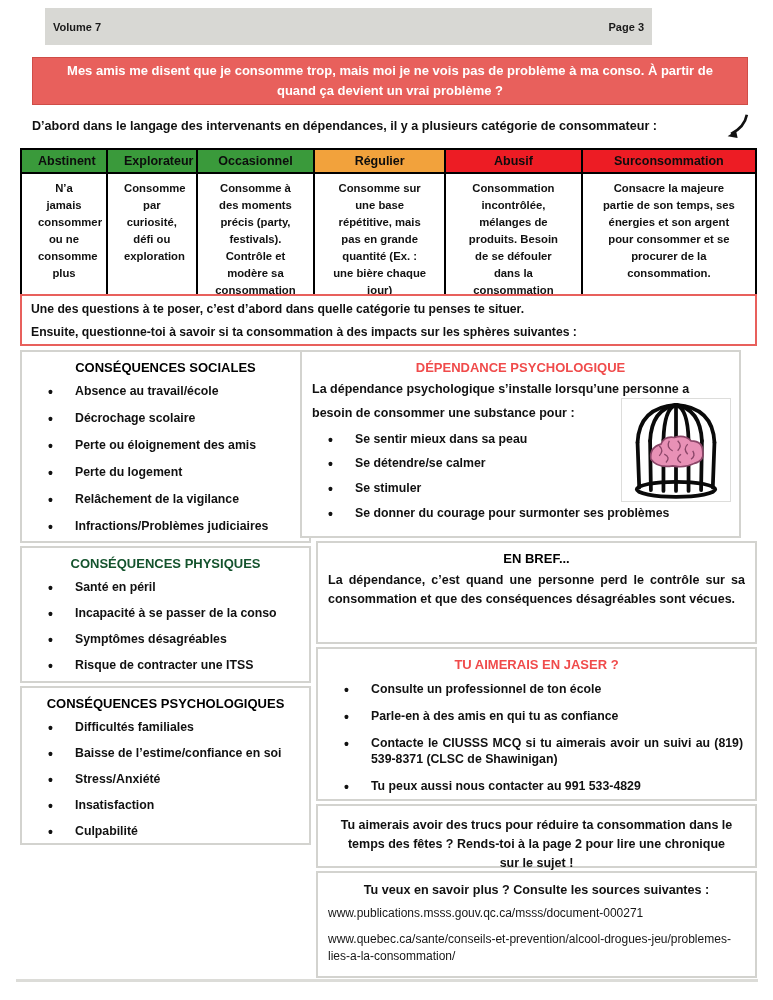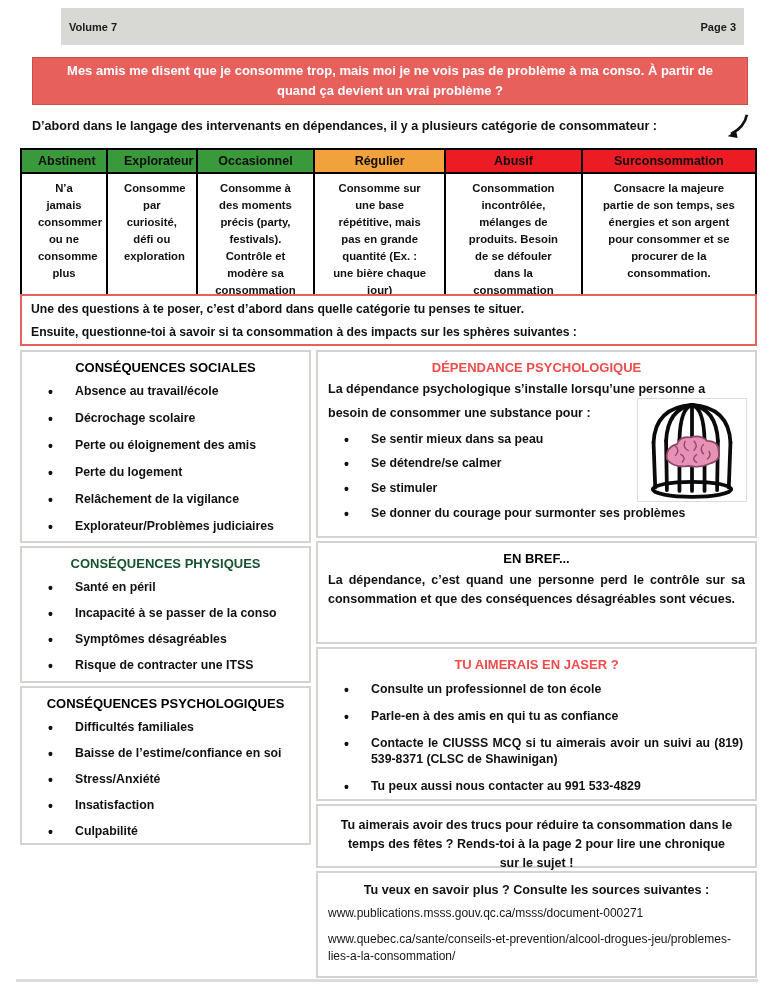--- a/index.html
+++ b/index.html
@@ -8,24 +8,24 @@
     position: relative;
     width: 773px; height: 1000px;
     background: #ffffff;
     font-family: "Liberation Sans", sans-serif;
     font-weight: bold;
     color: #111111;
     overflow: hidden;
   }
   
   .topbar {
-    position: absolute; left: 45px; top: 8px; width: 683px; height: 37px;
+    position: absolute; left: 45px; top: 8px; width: 607px; height: 37px;
     background: #d8d8d4;
     display: flex; justify-content: space-between; align-items: center;
-    padding: 12px 8px; font-size: 11px; color: #1a1a1a; margin-left: 16px;
+    padding: 12px 8px; font-size: 11px; color: #1a1a1a;
   }
   
   .banner {
     position: absolute; left: 32px; top: 57px; width: 716px; height: 48px;
     border: 1px solid #cf4d47;
     color: #ffffff;
     display: flex; align-items: center; justify-content: center;
     text-align: center; font-size: 13px; line-height: 1.55;
     padding: 0 28px;
   }
@@ -68,21 +68,21 @@
     font-size: 12.3px; line-height: 1.3;
   }
   ul.blist li::before { content: "\2022"; position: absolute; left: 2px; top: -1px; font-size: 14px; }
   
   .sec.s-soc  { left: 20px; top: 350px; width: 291px; height: 193px; }
   .sec.s-phy  { left: 20px; top: 546px; width: 291px; height: 137px; }
   .sec.s-psy  { left: 20px; top: 686px; width: 291px; height: 159px; }
   .sec.s-fin  { left: 20px; top: 848px; width: 291px; height: 130px; }
   .s-soc ul.blist li { margin-bottom: 11px; }
   
-  .sec.r-dep  { left: 316px; top: 350px; width: 441px; height: 188px; }
+  .sec.r-dep  { left: 300px; top: 350px; width: 441px; height: 188px; }
   .sec.r-bref { left: 316px; top: 541px; width: 441px; height: 103px; }
   .sec.r-jas  { left: 316px; top: 647px; width: 441px; height: 154px; }
   .sec.r-tips { left: 316px; top: 804px; width: 441px; height: 64px; }
   .sec.r-src  { left: 316px; top: 871px; width: 441px; height: 107px; }
   .para { font-size: 12.5px; line-height: 1.5; text-align: justify; margin: 5px 2px 0 2px; }
   .r-dep .para { margin-right: 124px; }
   .r-dep .para.full { margin-right: 2px; }
   .r-dep ul.blist li { margin-bottom: 9px; }
   .cage-img {
     position: absolute; top: 46px; right: 8px; width: 110px; height: 104px;
@@ -151,21 +151,21 @@
   </div>
 
   <div class="sec s-soc">
     <div class="sec-title" style="color: rgb(0, 0, 0);">CONSÉQUENCES SOCIALES</div>
     <ul class="blist">
       <li>Absence au travail/école</li>
       <li>Décrochage scolaire</li>
       <li>Perte ou éloignement des amis</li>
       <li>Perte du logement</li>
       <li>Relâchement de la vigilance</li>
-      <li>Explorateur/Problèmes judiciaires</li>
+      <li>Infractions/Problèmes judiciaires</li>
     </ul>
   </div>
 
   <div class="sec s-phy">
     <div class="sec-title" style="color: #14532d;">CONSÉQUENCES PHYSIQUES</div>
     <ul class="blist">
       <li>Santé en péril</li>
       <li>Incapacité à se passer de la conso</li>
       <li>Symptômes désagréables</li>
       <li>Risque de contracter une ITSS</li>

